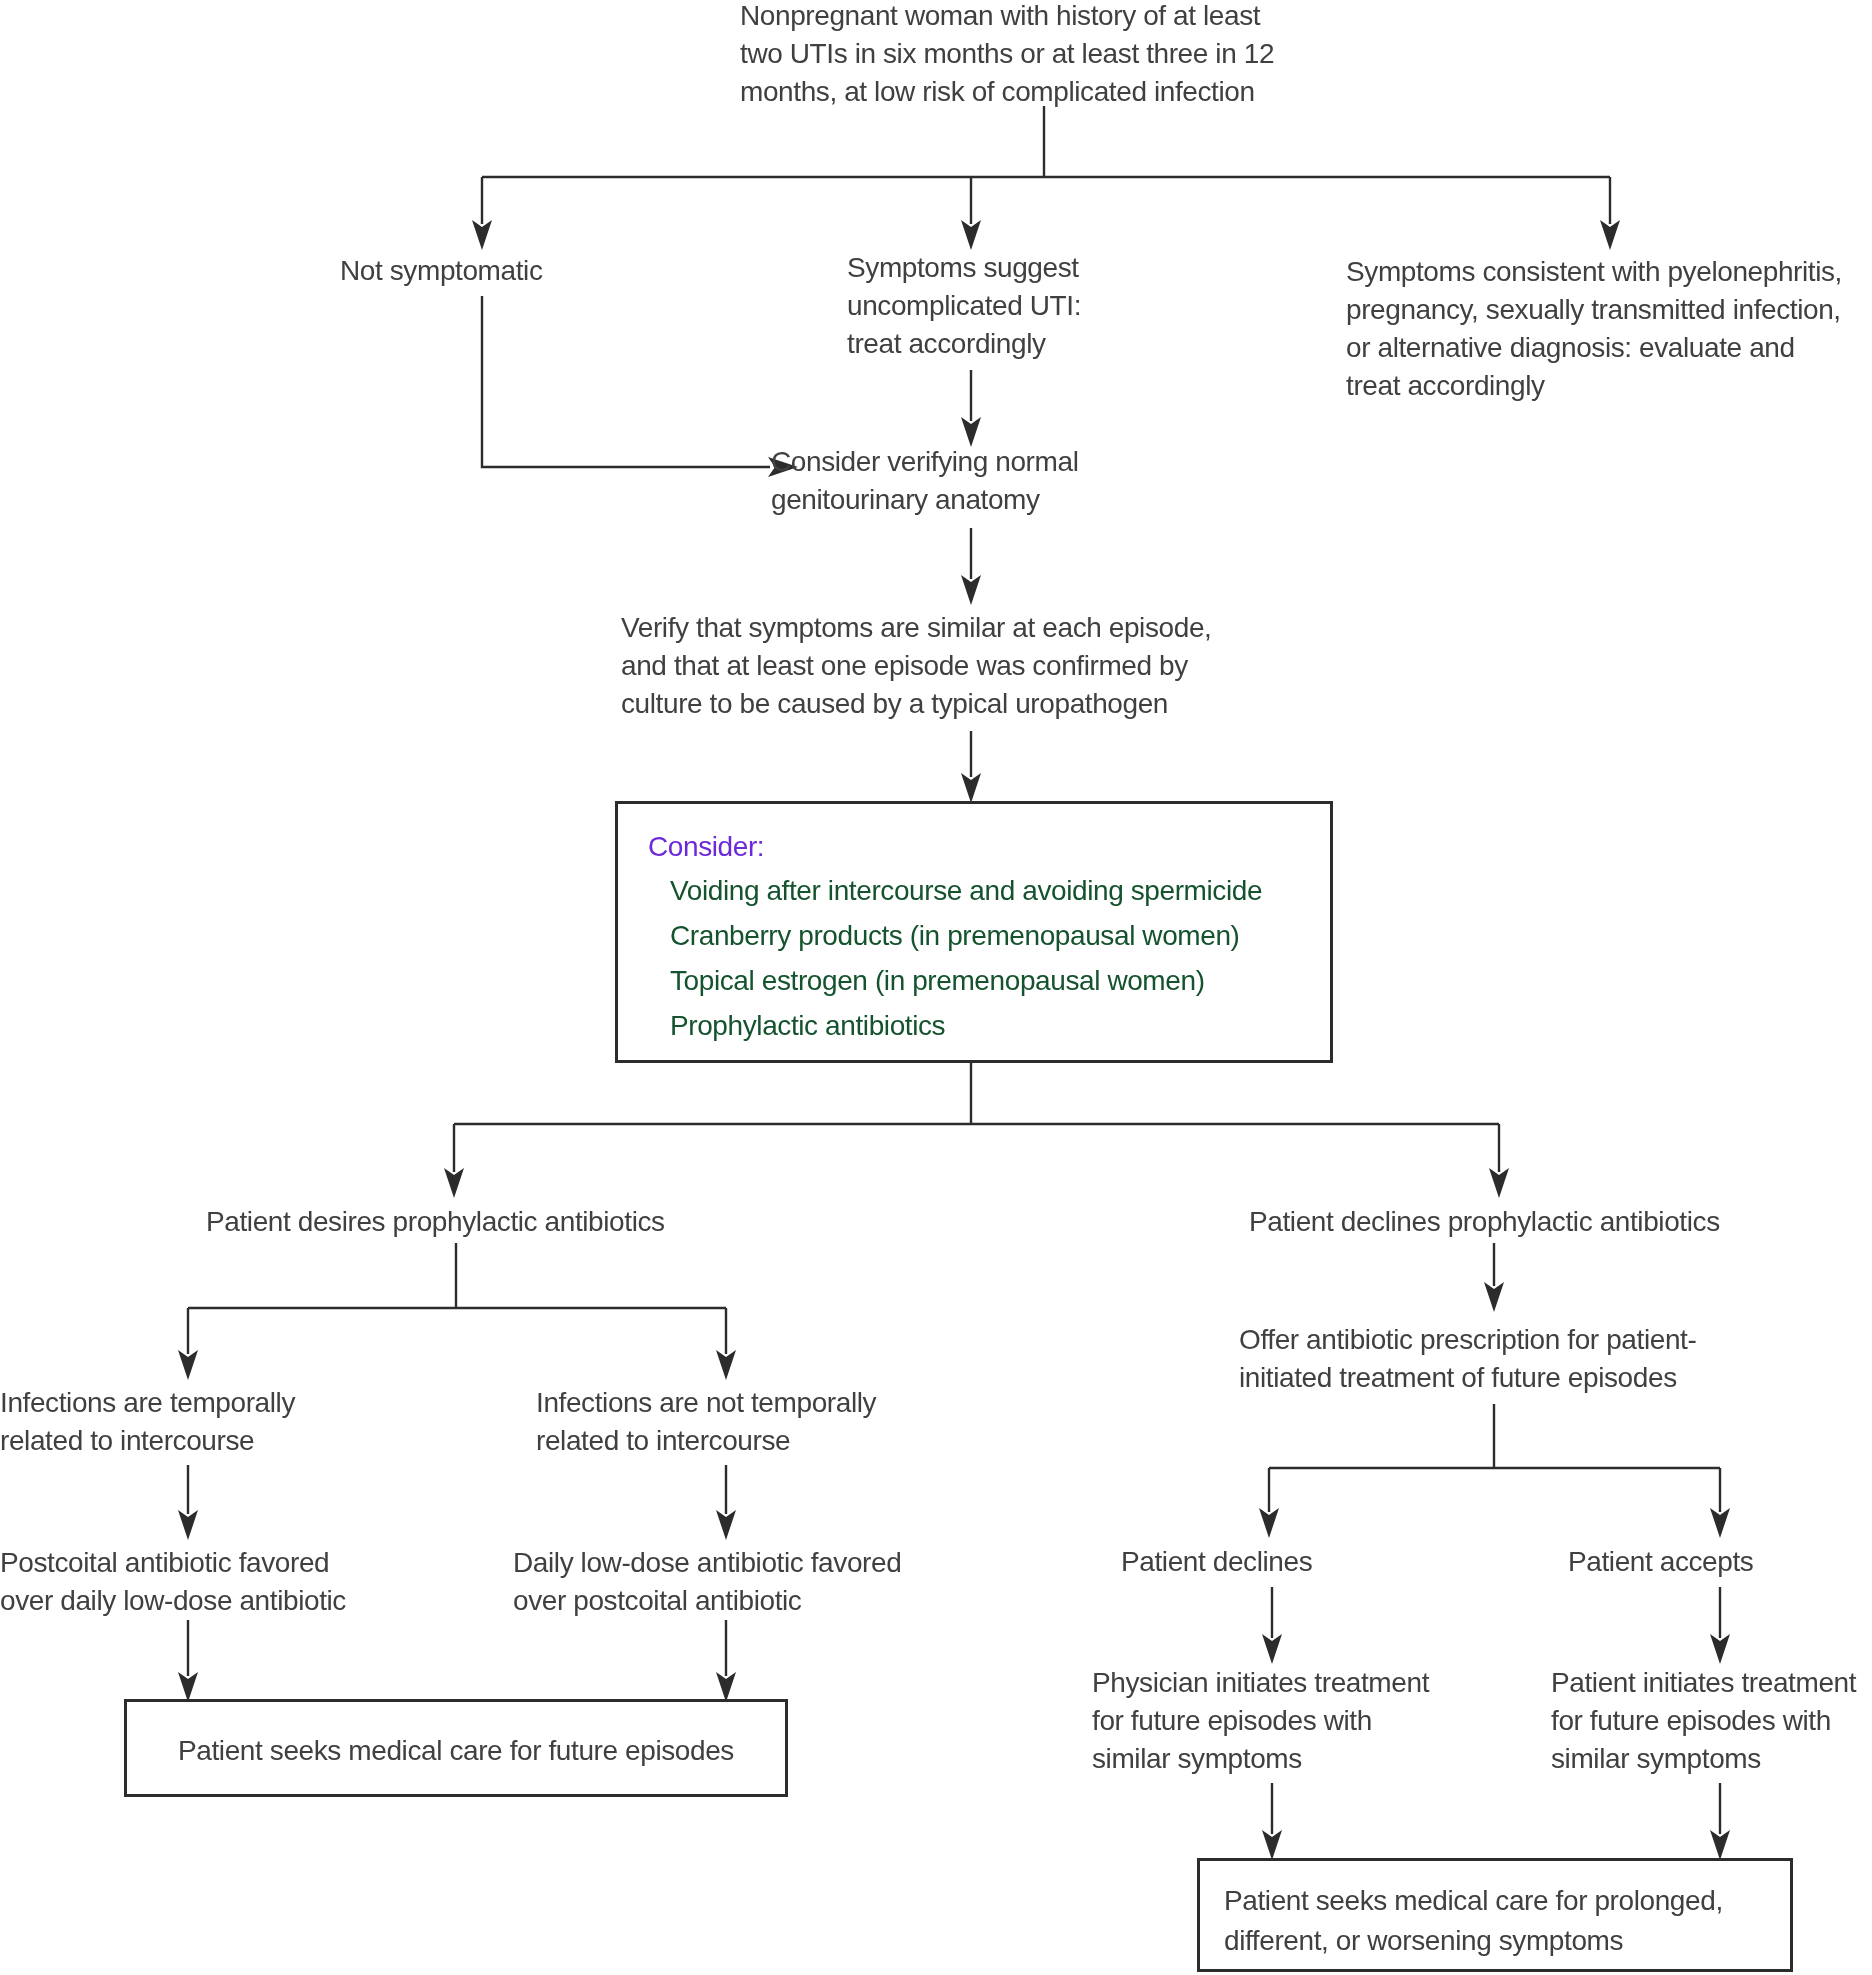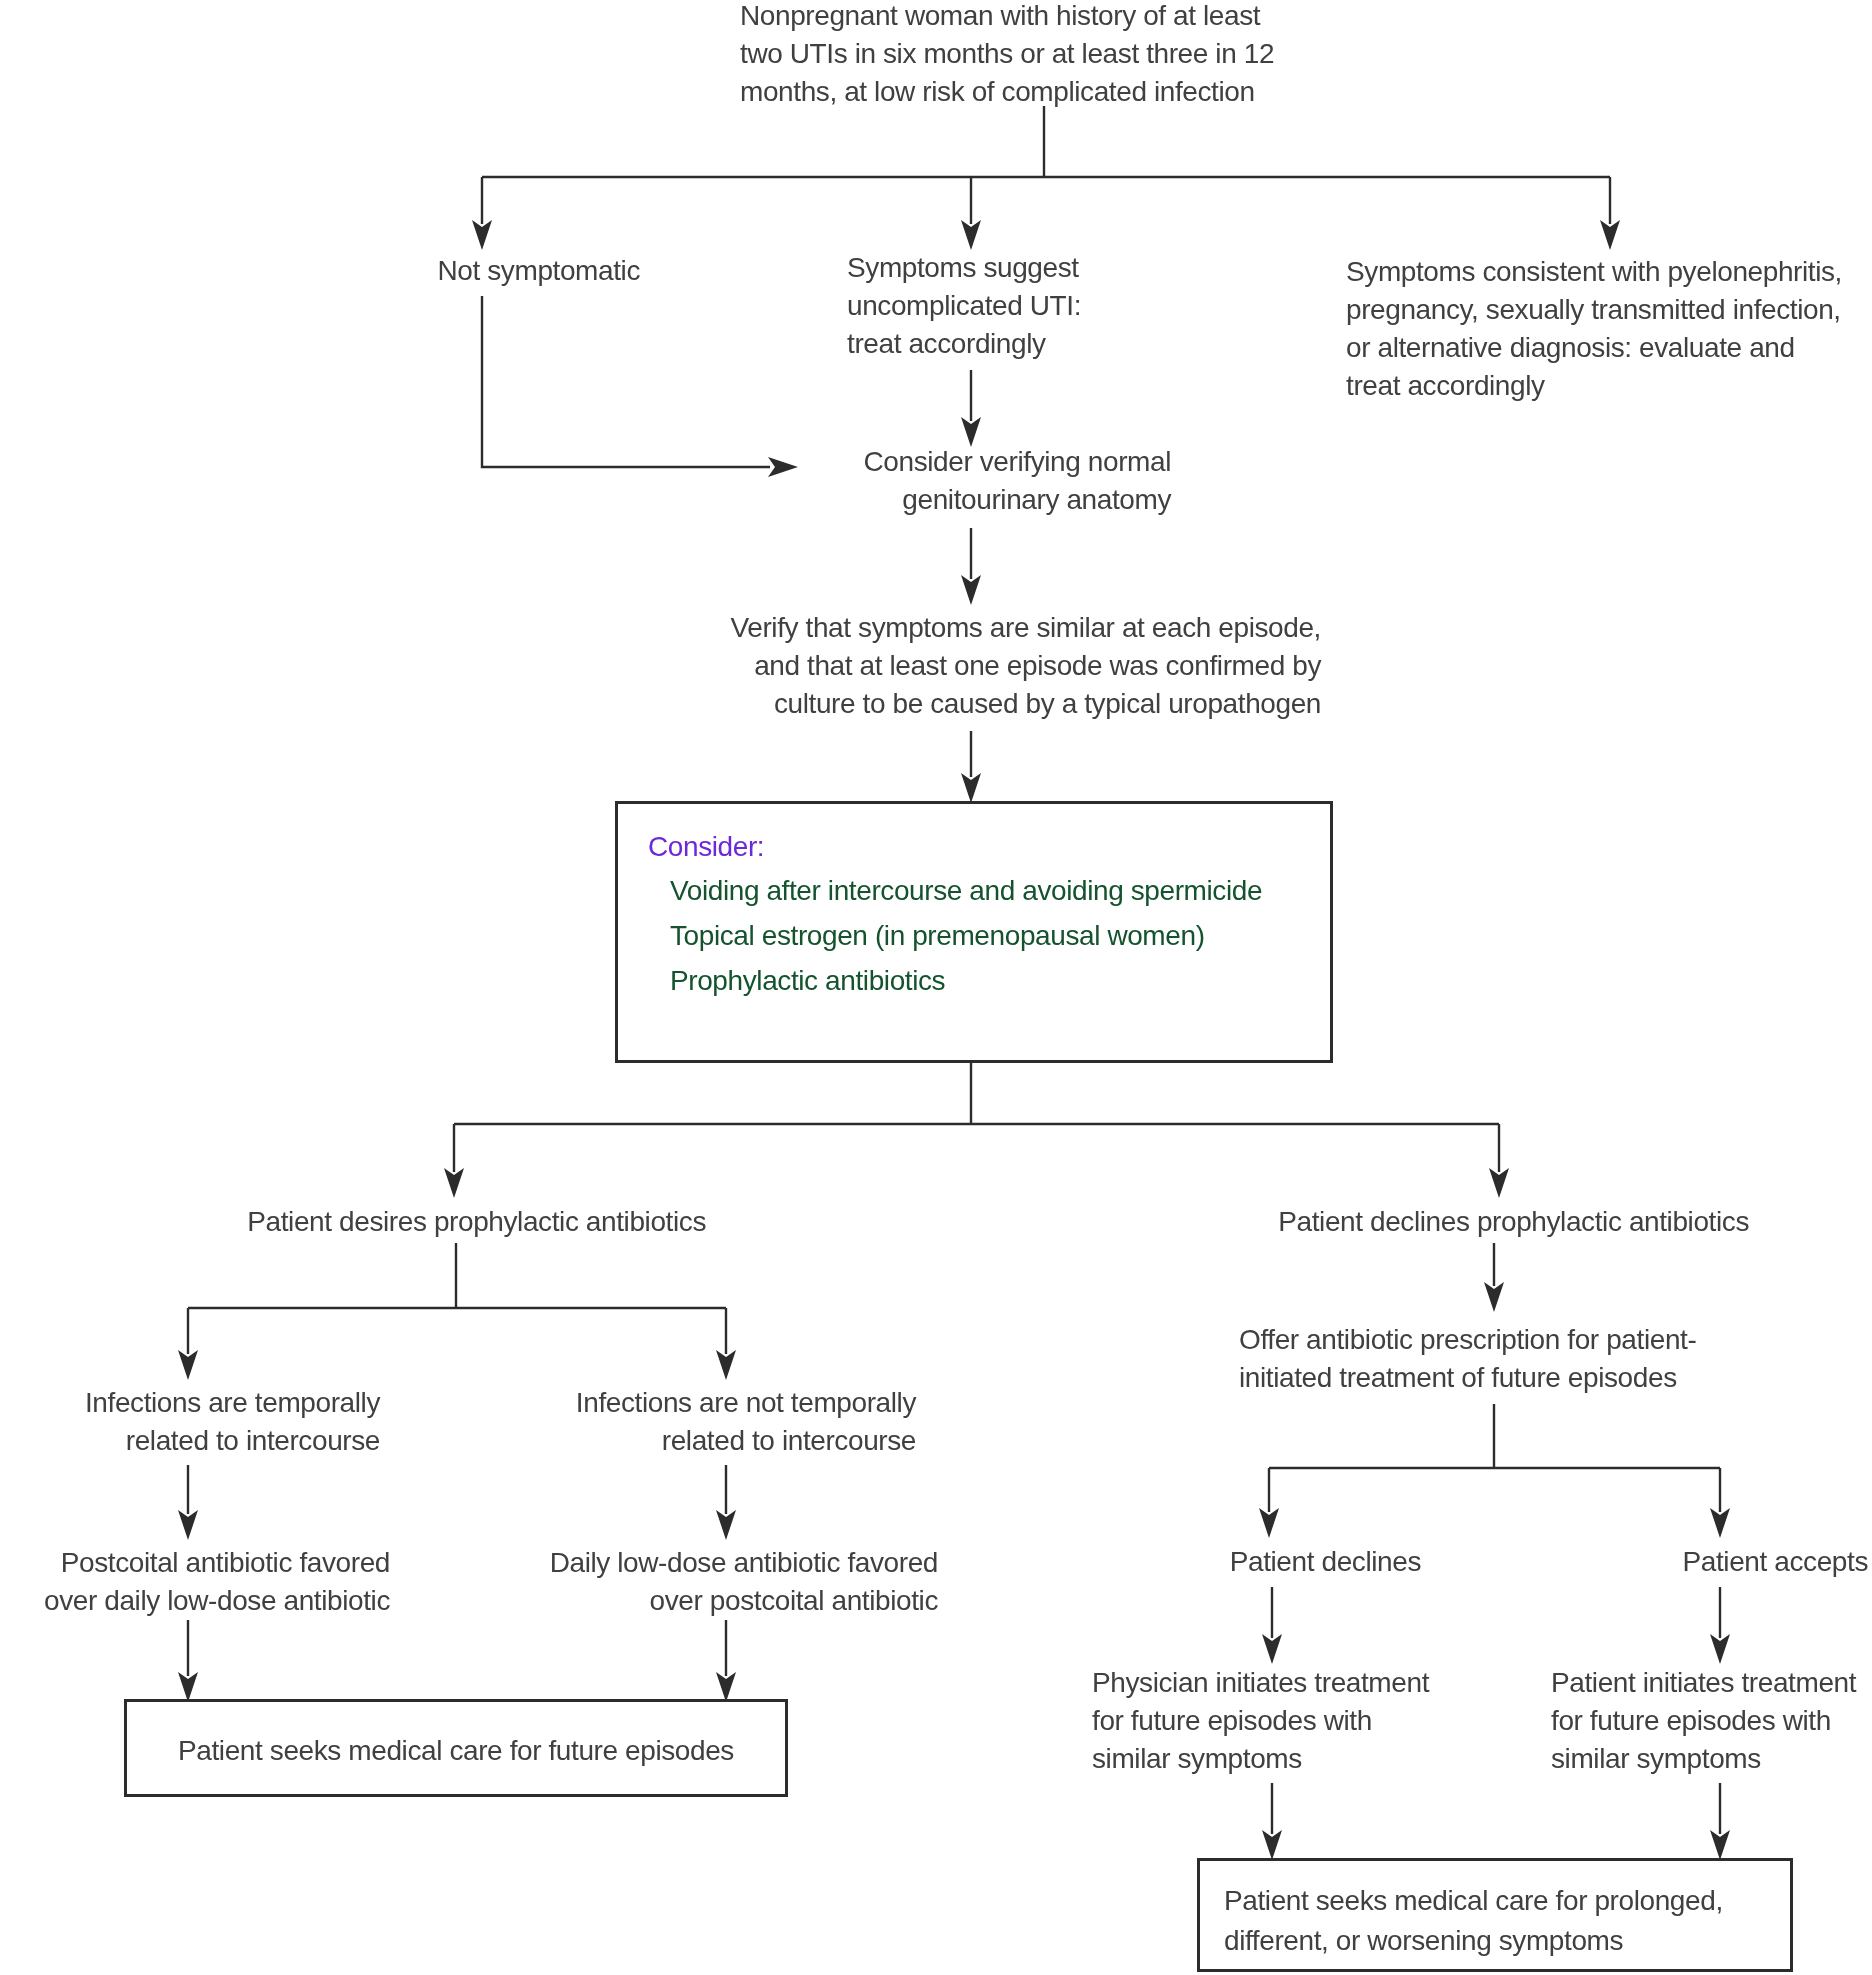--- a/index.html
+++ b/index.html
@@ -27,21 +27,21 @@
     stroke: none;
   }
   .node {
     position: absolute;
     font-size: 28px;
     line-height: 38px;
     letter-spacing: -0.4px;
     white-space: pre-line;
     color: #404040;
   }
-  .center { text-align: right; }
+  .center { text-align: left; }
   .boxed {
     position: absolute;
     border: 3px solid #2c2c2c;
     box-sizing: border-box;
     background: #ffffff;
   }
   
   .consider-box { padding: 22px 16px 0 30px; }
   .consider-heading {
     font-size: 28px; line-height: 42px; letter-spacing: -0.4px; color: #6d28d9;
@@ -147,20 +147,21 @@
   <div class="node center" style="left:771px; top:443px; width:400px;">Consider verifying normal
 genitourinary anatomy</div>
 
   <div class="node center" style="left:621px; top:609px; width:700px;">Verify that symptoms are similar at each episode,
 and that at least one episode was confirmed by
 culture to be caused by a typical uropathogen</div>
 
   <div class="boxed consider-box" style="left:615px; top:801px; width:718px; height:262px;">
     <div class="consider-heading">Consider:</div>
     <div class="consider-item">Voiding after intercourse and avoiding spermicide</div>
+    <div class="consider-item">Cranberry products (in premenopausal women)</div>
     <div class="consider-item">Topical estrogen (in premenopausal women)</div>
     <div class="consider-item">Prophylactic antibiotics</div>
   </div>
 
   <div class="node center" style="left:206px; top:1203px; width:500px;">Patient desires prophylactic antibiotics</div>
 
   <div class="node center" style="left:1249px; top:1203px; width:500px;">Patient declines prophylactic antibiotics</div>
 
   <div class="node center" style="left:0px; top:1384px; width:380px;">Infections are temporally
 related to intercourse</div>

